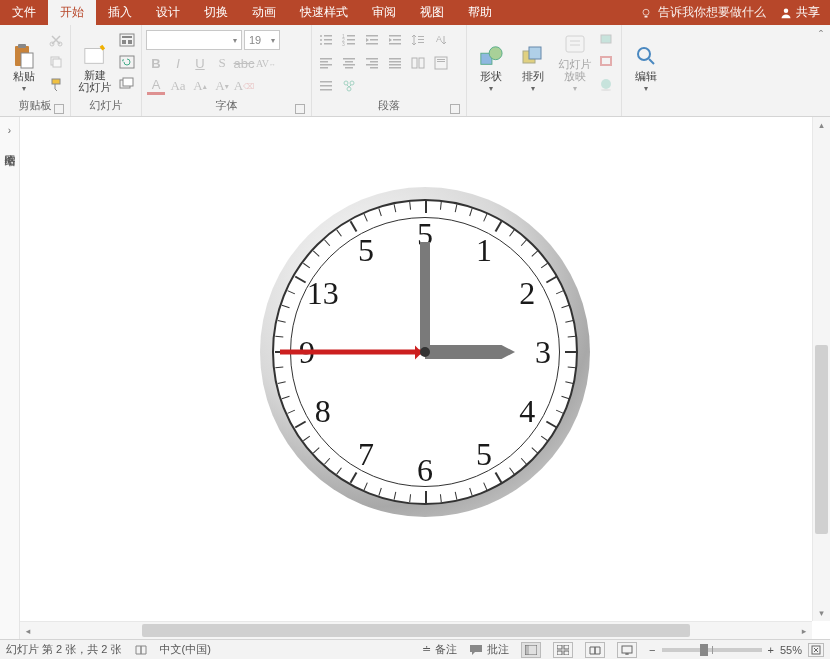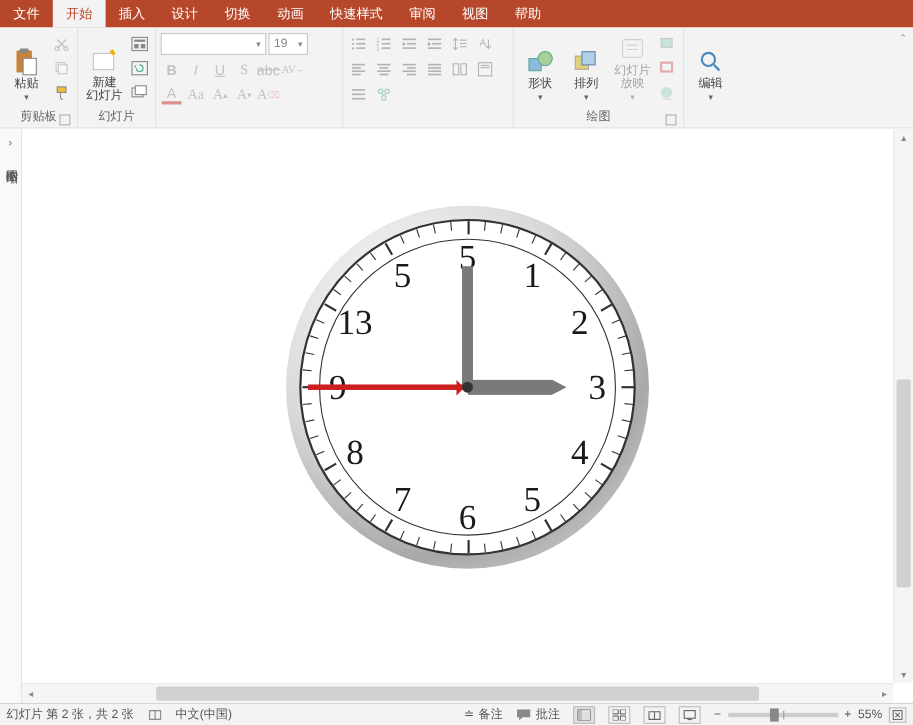--- a/index.html
+++ b/index.html
@@ -90,20 +90,36 @@
   <div class="tab">文件</div>
   <div class="tab active">开始</div>
   <div class="tab">插入</div>
   <div class="tab">设计</div>
   <div class="tab">切换</div>
   <div class="tab">动画</div>
   <div class="tab">快速样式</div>
   <div class="tab">审阅</div>
   <div class="tab">视图</div>
   <div class="tab">帮助</div>
+  <div class="tabbar-right">
+    <div class="tell-me">
+      <svg class="bulb" viewBox="0 0 16 16">
+          <circle cx="8" cy="7" r="4" fill="none" stroke="#fff" stroke-width="1"></circle>
+          <path d="M6 12h4v2H6z" fill="#fff"></path>
+        </svg>
+      <span>告诉我你想要做什么</span>
+    </div>
+    <div class="share">
+      <svg width="12" height="12" viewBox="0 0 16 16">
+          <circle cx="8" cy="5" r="3" fill="#fff"></circle>
+          <path d="M2 15c0-3 3-5 6-5s6 2 6 5" fill="#fff"></path>
+        </svg>
+      <span>共享</span>
+    </div>
+  </div>
 </div>
 
 <div class="ribbon">
 
   <div class="group">
     <div class="group-body">
       <div class="bigbtn">
         <div class="icon">
             <svg width="22" height="26" viewBox="0 0 22 26">
               <rect x="2" y="3" width="14" height="20" fill="#c8833a" rx="1"></rect>
@@ -212,20 +228,21 @@
               <span>A</span>
               <span class="color-bar" style="background:#c00000"></span>
             </span>
           </div>
         <div class="fmtbtn disabled">Aa</div>
         <div class="fmtbtn disabled">A<sup>▴</sup></div>
         <div class="fmtbtn disabled">A<sub>▾</sub></div>
         <div class="fmtbtn disabled">A<span style="font-size:8px;color:#d88">⌫</span></div>
       </div>
     </div>
+    <div class="group-label"><span>字体</span><span class="launcher"></span></div>
   </div>
 
   <div class="group para-group" style="width:155px">
     <div class="group-body" style="flex-direction:column;gap:3px;padding-top:3px">
       <div class="row">
         <div class="pbtn">
             <svg viewBox="0 0 14 14">
               <circle cx="2" cy="3" r="1" fill="#666"></circle>
               <rect x="5" y="2" width="8" height="1.5" fill="#666"></rect>
               <circle cx="2" cy="7" r="1" fill="#666"></circle>
@@ -333,20 +350,21 @@
         <div class="pbtn">
             <svg viewBox="0 0 14 14">
               <circle cx="4" cy="4" r="2" fill="none" stroke="#4a8"></circle>
               <circle cx="10" cy="4" r="2" fill="none" stroke="#4a8"></circle>
               <circle cx="7" cy="10" r="2" fill="none" stroke="#4a8"></circle>
               <path d="M5 6l2 2M9 6l-2 2" stroke="#4a8"></path>
             </svg>
           </div>
       </div>
     </div>
+    <div class="group-label"><span>段落</span><span class="launcher"></span></div>
   </div>
 
   <div class="group draw-group">
     <div class="group-body">
       <div class="bigbtn">
         <div class="icon">
             <svg width="26" height="22" viewBox="0 0 26 22">
               <rect x="2" y="8" width="12" height="12" fill="#8fb8e0" stroke="#5a8"></rect>
               <circle cx="18" cy="8" r="7" fill="#a8d098" stroke="#5a8"></circle>
             </svg>
@@ -386,21 +404,20 @@
             </svg>
           </div>
         <div class="mini disabled">
             <svg width="16" height="14">
               <circle cx="7" cy="7" r="5" fill="#8cb"></circle>
               <ellipse cx="7" cy="13" rx="5" ry="1" fill="#ccc"></ellipse>
             </svg>
           </div>
       </div>
     </div>
-    <div class="group-label"><span>绘图</span><span class="launcher"></span></div>
   </div>
 
   <div class="group" style="border-right:none">
     <div class="group-body">
       <div class="bigbtn">
         <div class="icon">
             <svg width="22" height="22" viewBox="0 0 22 22">
               <circle cx="9" cy="9" r="6" fill="none" stroke="#4a88c0" stroke-width="2"></circle>
               <path d="M14 14l5 5" stroke="#4a88c0" stroke-width="2"></path>
             </svg>

